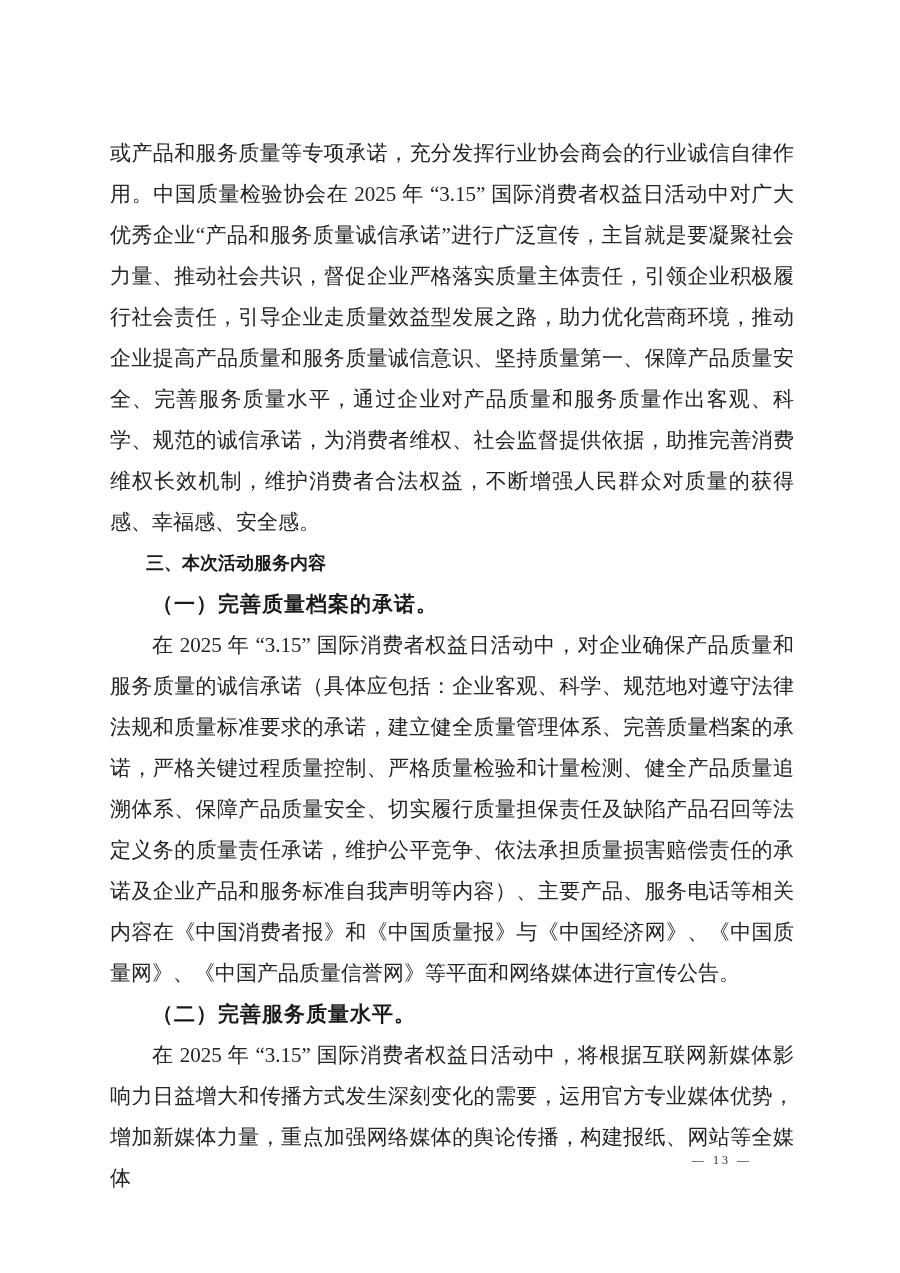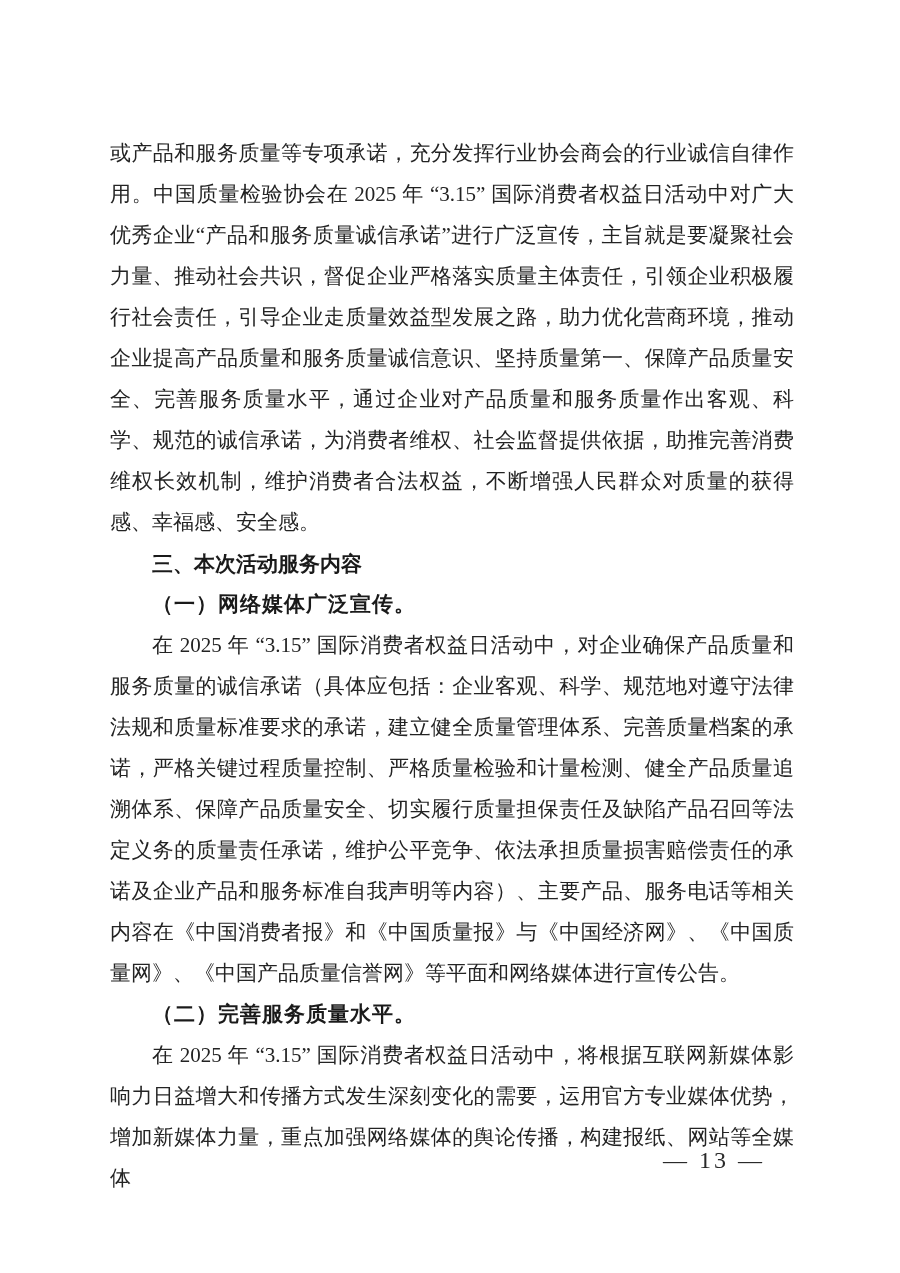--- a/index.html
+++ b/index.html
@@ -31,53 +31,53 @@
     text-indent: 2em;
   }
   .content p.continuation {
     text-indent: 0;
   }
   .heading-hei {
     margin: 0;
     text-indent: 2em;
     font-family: "Liberation Sans", "DejaVu Sans", sans-serif;
     font-weight: 700;
-    font-size: 21px;
+    font-size: 18px;
     line-height: 41px;
     color: #1a1a1a;
     text-align: left;
   }
   .heading-kai {
     margin: 0;
     text-indent: 2em;
     font-weight: 700;
     font-size: 21px;
     line-height: 41px;
     color: #1a1a1a;
     text-align: left;
     letter-spacing: 1px;
   }
   .page-number {
     position: absolute;
     top: 1146px;
-    right: 135px;
-    font-size: 24px;
+    right: 148px;
+    font-size: 12px;
     line-height: 28px;
     color: #2a2a2a;
     letter-spacing: 3px;
     white-space: nowrap;
     margin-left: 32px;
   }
 </style>
 </head>
 <body>
 
 <div class="page">
   <div class="content">
     <p class="continuation">或产品和服务质量等专项承诺，充分发挥行业协会商会的行业诚信自律作用。中国质量检验协会在 2025 年 “3.15” 国际消费者权益日活动中对广大优秀企业“产品和服务质量诚信承诺”进行广泛宣传，主旨就是要凝聚社会力量、推动社会共识，督促企业严格落实质量主体责任，引领企业积极履行社会责任，引导企业走质量效益型发展之路，助力优化营商环境，推动企业提高产品质量和服务质量诚信意识、坚持质量第一、保障产品质量安全、完善服务质量水平，通过企业对产品质量和服务质量作出客观、科学、规范的诚信承诺，为消费者维权、社会监督提供依据，助推完善消费维权长效机制，维护消费者合法权益，不断增强人民群众对质量的获得感、幸福感、安全感。</p>
     <p class="heading-hei">三、本次活动服务内容</p>
-    <p class="heading-kai">（一）网络媒体广泛宣传。</p>
+    <p class="heading-kai">（一）完善质量档案的承诺。</p>
     <p>在 2025 年 “3.15” 国际消费者权益日活动中，对企业确保产品质量和服务质量的诚信承诺（具体应包括：企业客观、科学、规范地对遵守法律法规和质量标准要求的承诺，建立健全质量管理体系、完善质量档案的承诺，严格关键过程质量控制、严格质量检验和计量检测、健全产品质量追溯体系、保障产品质量安全、切实履行质量担保责任及缺陷产品召回等法定义务的质量责任承诺，维护公平竞争、依法承担质量损害赔偿责任的承诺及企业产品和服务标准自我声明等内容）、主要产品、服务电话等相关内容在《中国消费者报》和《中国质量报》与《中国经济网》、《中国质量网》、《中国产品质量信誉网》等平面和网络媒体进行宣传公告。</p>
     <p class="heading-kai">（二）完善服务质量水平。</p>
     <p>在 2025 年 “3.15” 国际消费者权益日活动中，将根据互联网新媒体影响力日益增大和传播方式发生深刻变化的需要，运用官方专业媒体优势，增加新媒体力量，重点加强网络媒体的舆论传播，构建报纸、网站等全媒体</p>
   </div>
   <div class="page-number">— 13 —</div>
 </div>
 
 </body></html>

